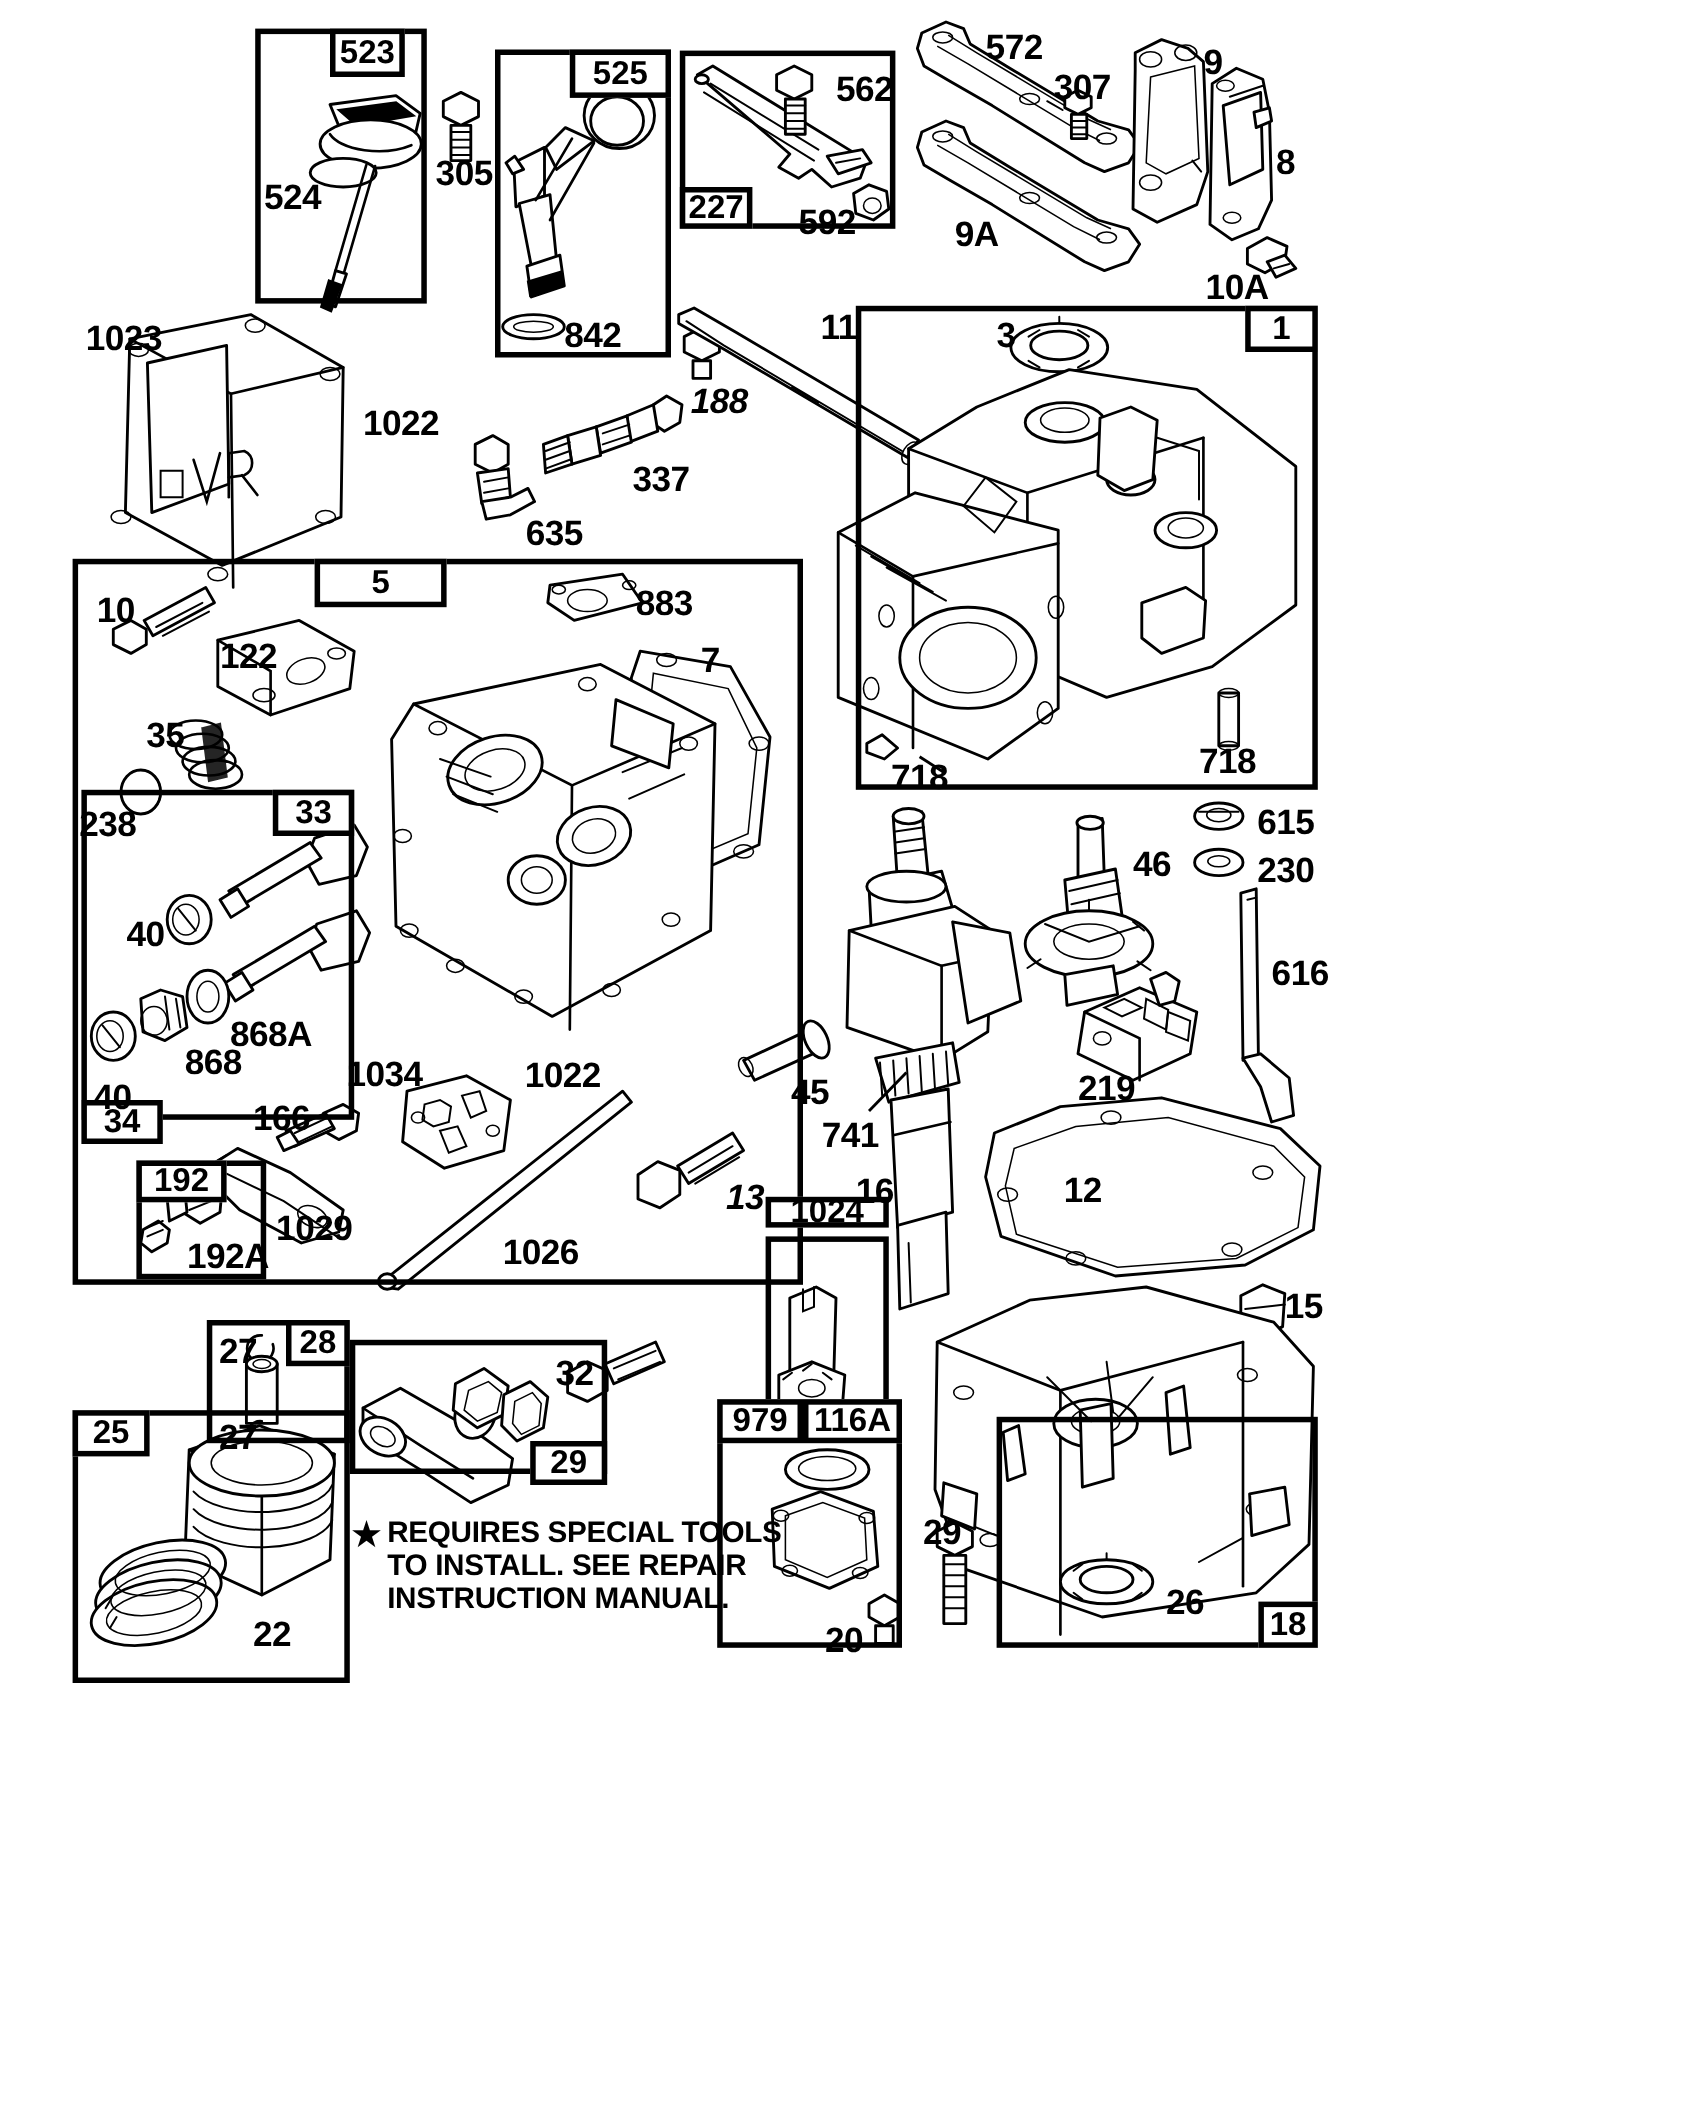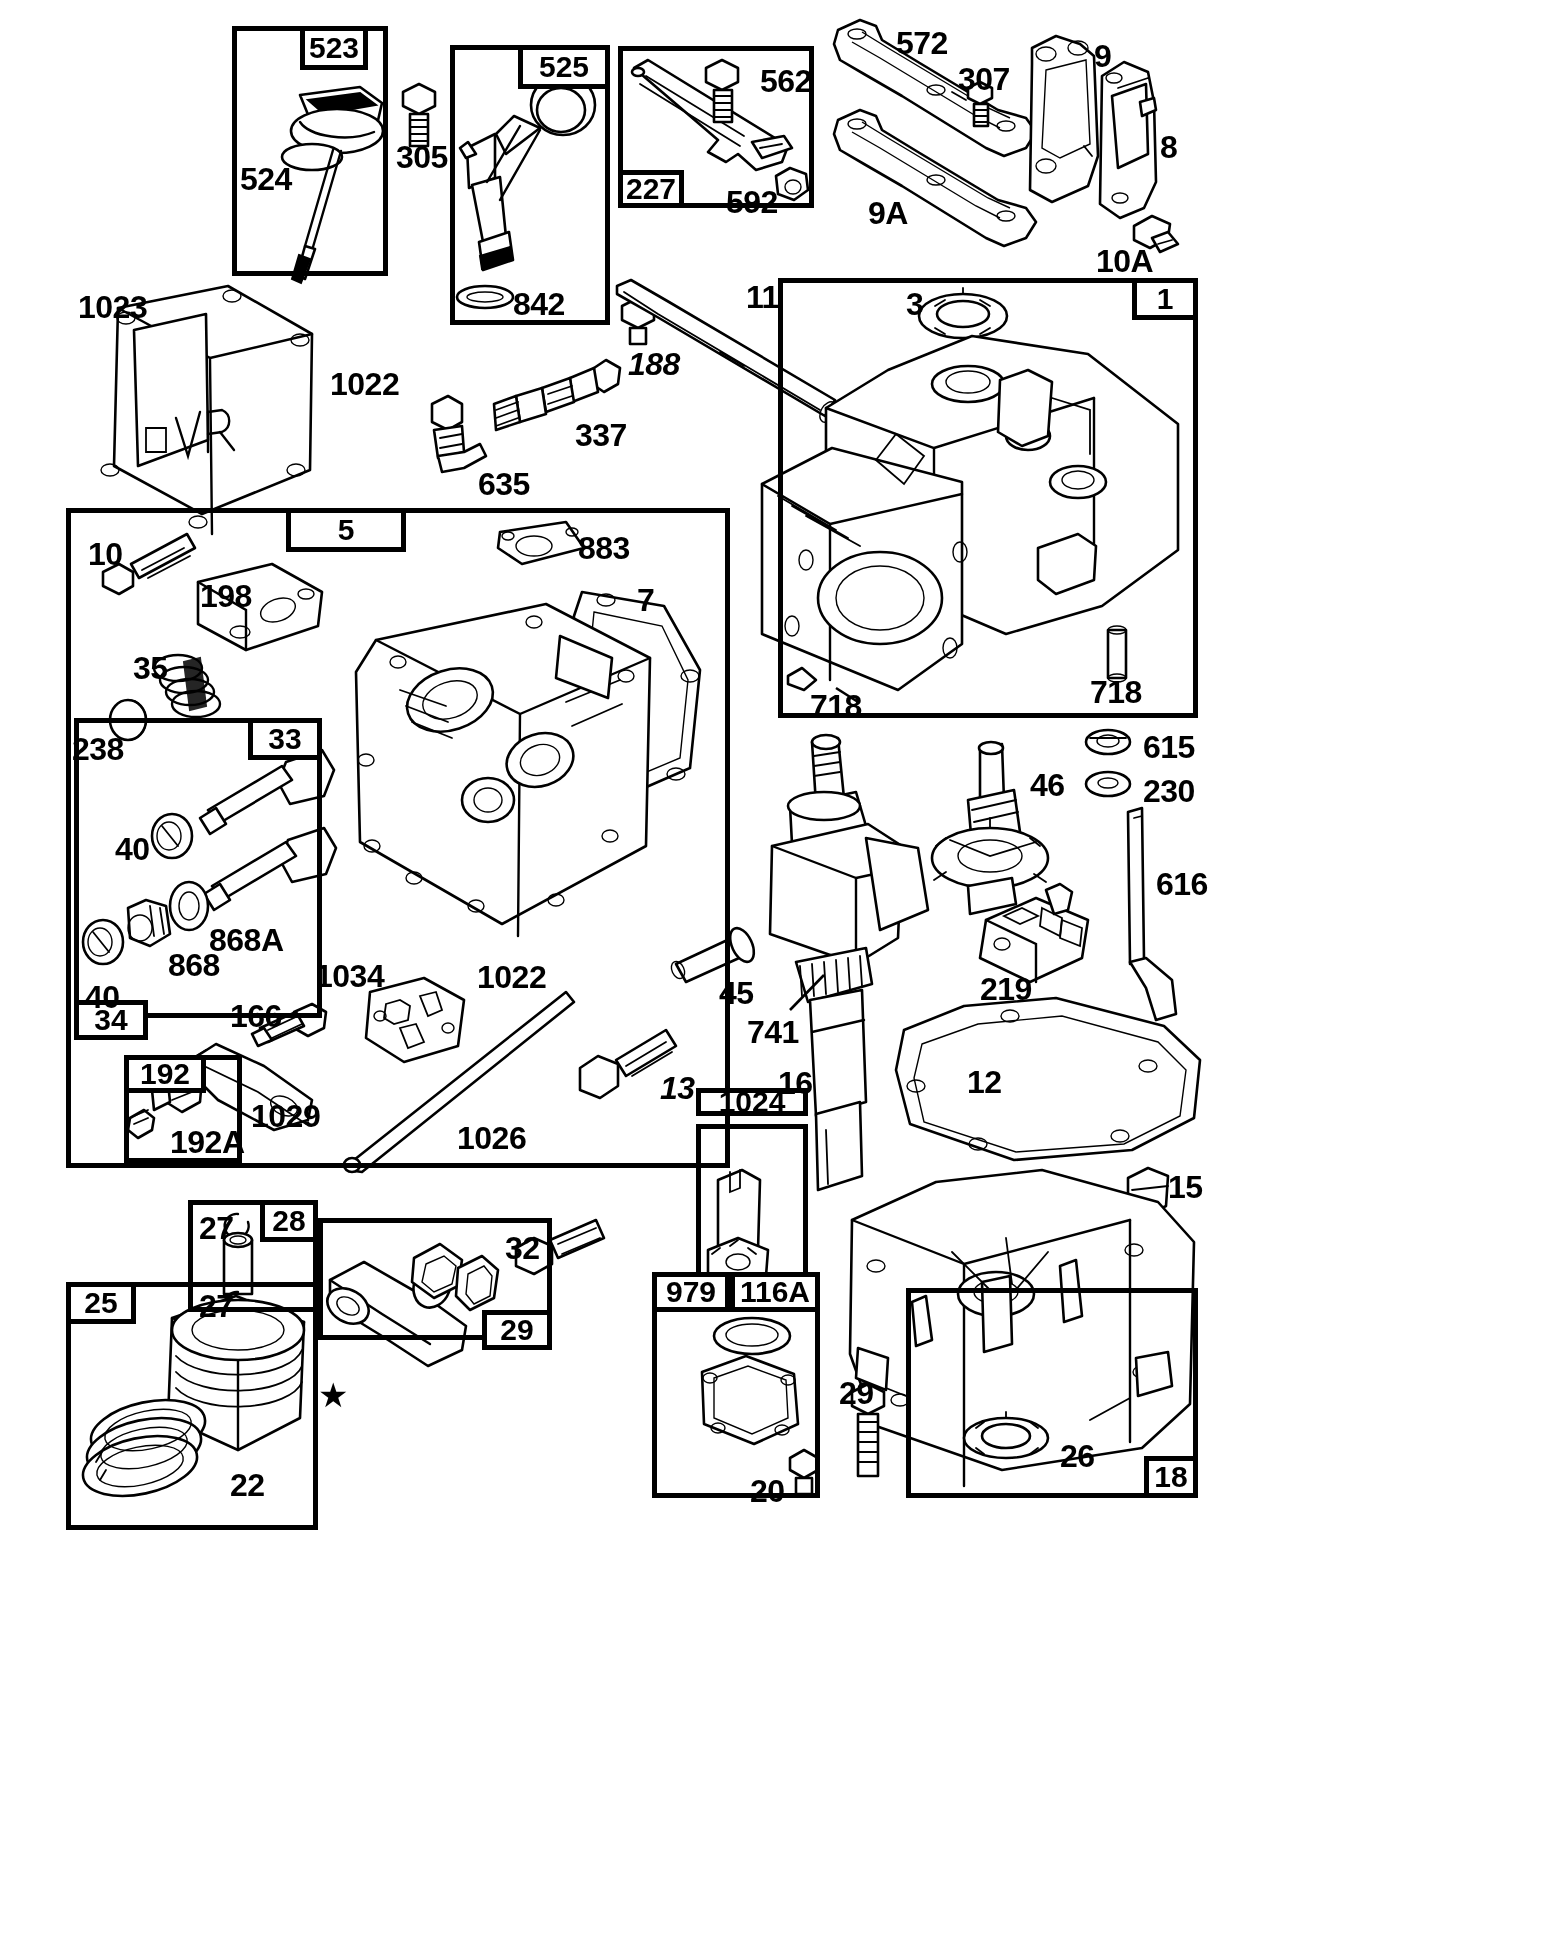--- a/index.html
+++ b/index.html
@@ -637,21 +637,21 @@
   <div class="lbl l" style="left:513px;top:288px;">842</div>
   <div class="lbl l" style="left:746px;top:281px;">11</div>
   <div class="lbl l" style="left:906px;top:288px;">3</div>
   <div class="lbl l" style="left:78px;top:291px;">1023</div>
   <div class="lbl l" style="left:330px;top:368px;">1022</div>
   <div class="lbl l" style="left:628px;top:348px;font-style:italic;">188</div>
   <div class="lbl l" style="left:575px;top:419px;">337</div>
   <div class="lbl l" style="left:478px;top:468px;">635</div>
   <div class="lbl l" style="left:578px;top:532px;">883</div>
   <div class="lbl l" style="left:88px;top:538px;">10</div>
-  <div class="lbl l" style="left:200px;top:580px;">198</div>
+  <div class="lbl l" style="left:200px;top:580px;">122</div>
   <div class="lbl l" style="left:637px;top:584px;">7</div>
   <div class="lbl l" style="left:810px;top:690px;">718</div>
   <div class="lbl l" style="left:1090px;top:676px;">718</div>
   <div class="lbl l" style="left:133px;top:652px;">35</div>
   <div class="lbl l" style="left:72px;top:733px;">238</div>
   <div class="lbl l" style="left:1143px;top:731px;">615</div>
   <div class="lbl l" style="left:1030px;top:769px;">46</div>
   <div class="lbl l" style="left:1143px;top:775px;">230</div>
   <div class="lbl l" style="left:115px;top:833px;">40</div>
   <div class="lbl l" style="left:1156px;top:868px;">616</div>
@@ -673,14 +673,19 @@
   <div class="lbl l" style="left:1168px;top:1171px;">15</div>
   <div class="lbl l" style="left:199px;top:1212px;">27</div>
   <div class="lbl l" style="left:505px;top:1232px;">32</div>
   <div class="lbl l" style="left:199px;top:1290px;">27</div>
   <div class="lbl l" style="left:839px;top:1377px;">29</div>
   <div class="lbl l" style="left:230px;top:1469px;">22</div>
   <div class="lbl l" style="left:1060px;top:1440px;">26</div>
   <div class="lbl l" style="left:750px;top:1463px;margin-top:12px;">20</div>
 
   <div class="star" style="left:318px;top:1378px;">★</div>
+  <div class="note" style="left:352px;top:1378px;">
+    <div>REQUIRES SPECIAL TOOLS</div>
+    <div>TO INSTALL.  SEE REPAIR</div>
+    <div>INSTRUCTION MANUAL.</div>
+  </div>
 
 </div>
 
 </body></html>

